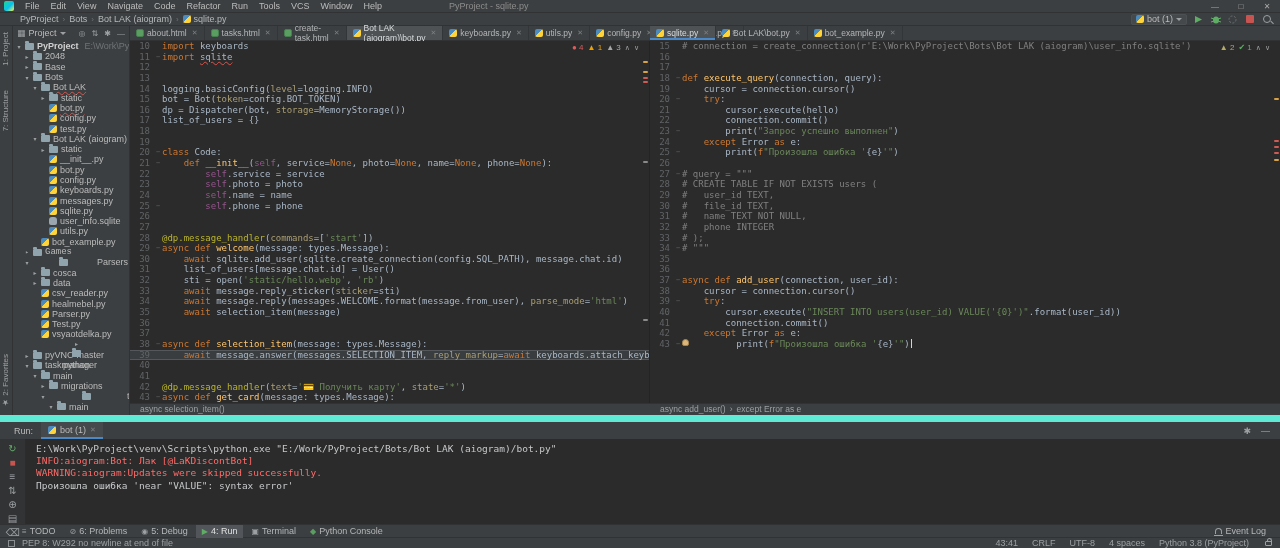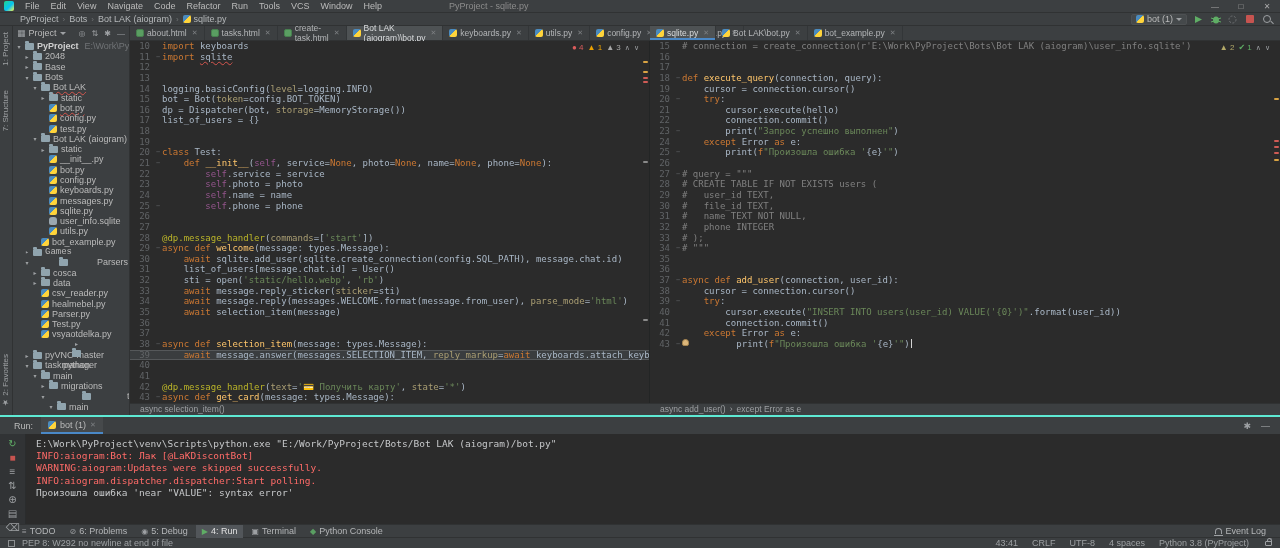--- a/index.html
+++ b/index.html
@@ -69,21 +69,21 @@
   .bulb{display:inline-block;width:7px;height:7px;border-radius:50% 50% 30% 30%;background:#dcb67a;border:1px solid #a8864f;margin-right:4px;vertical-align:middle}
   .caret{display:inline-block;width:1px;height:9px;background:#d4d4d4;vertical-align:middle;margin-left:1px}
   .inspect{position:absolute;top:2px;right:10px;display:flex;align-items:center;gap:4px;font-size:8px;color:#9da0a3;background:transparent}
   .inspect .chev{color:#9da0a3;font-size:7px}
   .edge-marks{position:absolute;top:0;right:0;width:7px;bottom:0}
   .mark{position:absolute;right:1px;width:5px;height:2px;border-radius:1px}
   #editor-footers{height:12px;display:flex;background:#3c3f41;border-top:1px solid #303233;flex:none;font-size:8.5px;color:#9da0a3}
   #editor-footers .foot{display:flex;align-items:flex-start;gap:4px;padding-left:10px}
   #editor-footers .foot.l{width:520px;flex:none}
   
-  #run-panel{height:109px;display:flex;flex-direction:column;border-top:2px solid #5eead4}
+  #run-panel{height:109px;display:flex;flex-direction:column;border-top:7px solid #5eead4}
   #run-header{height:17px;background:#3c3f41;display:flex;align-items:center;flex:none}
   #run-label{padding:0 8px 0 14px;color:#bbbbbb}
   #run-tab{display:flex;align-items:center;gap:4px;background:#46494b;height:17px;padding:0 7px;border-bottom:2px solid #4a88c7}
   #run-header .spacer{flex:1}
   #run-header .hic{margin-right:10px;color:#9da0a3}
   #run-body{flex:1;display:flex;background:#2b2b2b;min-height:0}
   #run-tools{width:26px;flex:none;background:#313335;border-right:1px solid #2a2c2d;display:flex;flex-direction:column;align-items:center;gap:3px;padding-top:4px}
   #run-tools .ric{width:14px;height:12px;display:flex;align-items:center;justify-content:center;font-size:10px}
   #console{flex:1;padding:4px 0 0 10px;font-family:"DejaVu Sans Mono","Liberation Mono",monospace;font-size:9.5px;line-height:12.2px;overflow:hidden}
   #console .red{color:#ff6b68}
@@ -445,21 +445,21 @@
           <div class="codeline"><span class="gutter">10</span><span class="foldcol"></span><span class="tok-k">import </span><span class="tok-d">keyboards</span></div>
           <div class="codeline"><span class="gutter">11</span><span class="foldcol">−</span><span class="tok-k">import </span><span class="tok-d tok-err">sqlite</span></div>
           <div class="codeline"><span class="gutter">12</span><span class="foldcol"></span></div>
           <div class="codeline"><span class="gutter">13</span><span class="foldcol"></span></div>
           <div class="codeline"><span class="gutter">14</span><span class="foldcol"></span><span class="tok-d">logging.basicConfig(</span><span class="tok-p">level</span><span class="tok-d">=logging.INFO)</span></div>
           <div class="codeline"><span class="gutter">15</span><span class="foldcol"></span><span class="tok-d">bot = Bot(</span><span class="tok-p">token</span><span class="tok-d">=config.BOT_TOKEN)</span></div>
           <div class="codeline"><span class="gutter">16</span><span class="foldcol"></span><span class="tok-d">dp = Dispatcher(bot, </span><span class="tok-p">storage</span><span class="tok-d">=MemoryStorage())</span></div>
           <div class="codeline"><span class="gutter">17</span><span class="foldcol"></span><span class="tok-d">list_of_users = {}</span></div>
           <div class="codeline"><span class="gutter">18</span><span class="foldcol"></span></div>
           <div class="codeline"><span class="gutter">19</span><span class="foldcol"></span></div>
-          <div class="codeline"><span class="gutter">20</span><span class="foldcol">−</span><span class="tok-k">class </span><span class="tok-d">Test:</span></div>
+          <div class="codeline"><span class="gutter">20</span><span class="foldcol">−</span><span class="tok-k">class </span><span class="tok-d">Code:</span></div>
           <div class="codeline"><span class="gutter">21</span><span class="foldcol">−</span><span class="tok-d">    </span><span class="tok-k">def </span><span class="tok-f">__init__</span><span class="tok-d">(</span><span class="tok-se">self</span><span class="tok-d">, service=</span><span class="tok-k">None</span><span class="tok-d">, photo=</span><span class="tok-k">None</span><span class="tok-d">, name=</span><span class="tok-k">None</span><span class="tok-d">, phone=</span><span class="tok-k">None</span><span class="tok-d">):</span></div>
           <div class="codeline"><span class="gutter">22</span><span class="foldcol"></span><span class="tok-d">        </span><span class="tok-se">self</span><span class="tok-d">.service = service</span></div>
           <div class="codeline"><span class="gutter">23</span><span class="foldcol"></span><span class="tok-d">        </span><span class="tok-se">self</span><span class="tok-d">.photo = photo</span></div>
           <div class="codeline"><span class="gutter">24</span><span class="foldcol"></span><span class="tok-d">        </span><span class="tok-se">self</span><span class="tok-d">.name = name</span></div>
           <div class="codeline"><span class="gutter">25</span><span class="foldcol">−</span><span class="tok-d">        </span><span class="tok-se">self</span><span class="tok-d">.phone = phone</span></div>
           <div class="codeline"><span class="gutter">26</span><span class="foldcol"></span></div>
           <div class="codeline"><span class="gutter">27</span><span class="foldcol"></span></div>
           <div class="codeline"><span class="gutter">28</span><span class="foldcol"></span><span class="tok-dec">@dp.message_handler</span><span class="tok-d">(</span><span class="tok-p">commands</span><span class="tok-d">=[</span><span class="tok-s">'start'</span><span class="tok-d">])</span></div>
           <div class="codeline"><span class="gutter">29</span><span class="foldcol">−</span><span class="tok-k">async def </span><span class="tok-f">welcome</span><span class="tok-d">(message: types.Message):</span></div>
           <div class="codeline"><span class="gutter">30</span><span class="foldcol"></span><span class="tok-d">    </span><span class="tok-k">await </span><span class="tok-d">sqlite.add_user(sqlite.create_connection(config.SQL_PATH), message.chat.id)</span></div>
@@ -569,21 +569,20 @@
         <span class="ric" style="color: rgb(157, 160, 163);">≡</span>
         <span class="ric" style="color: rgb(157, 160, 163);">⇅</span>
         <span class="ric" style="color: rgb(157, 160, 163);">⊕</span>
         <span class="ric" style="color: rgb(157, 160, 163);">▤</span>
         <span class="ric" style="color: rgb(157, 160, 163);">⌫</span>
       </div>
     <div id="console">
         <div class="plain">E:\Work\PyProject\venv\Scripts\python.exe "E:/Work/PyProject/Bots/Bot LAK (aiogram)/bot.py"</div>
         <div class="red">INFO:aiogram:Bot: Лак [@LaKDiscontBot]</div>
         <div class="red">WARNING:aiogram:Updates were skipped successfully.</div>
-        <div class="red">INFO:aiogram.dispatcher.dispatcher:Start polling.</div>
         <div class="plain">Произошла ошибка 'near "VALUE": syntax error'</div>
       </div>
   </div>
 </div>
 
 <div id="toolwin-bar">
   <span id="twb-items" style="display:flex;gap:2px">
       <span class="twb">
         <span class="g" style="color: rgb(157, 160, 163);">≡</span>
         <span>TODO</span>

